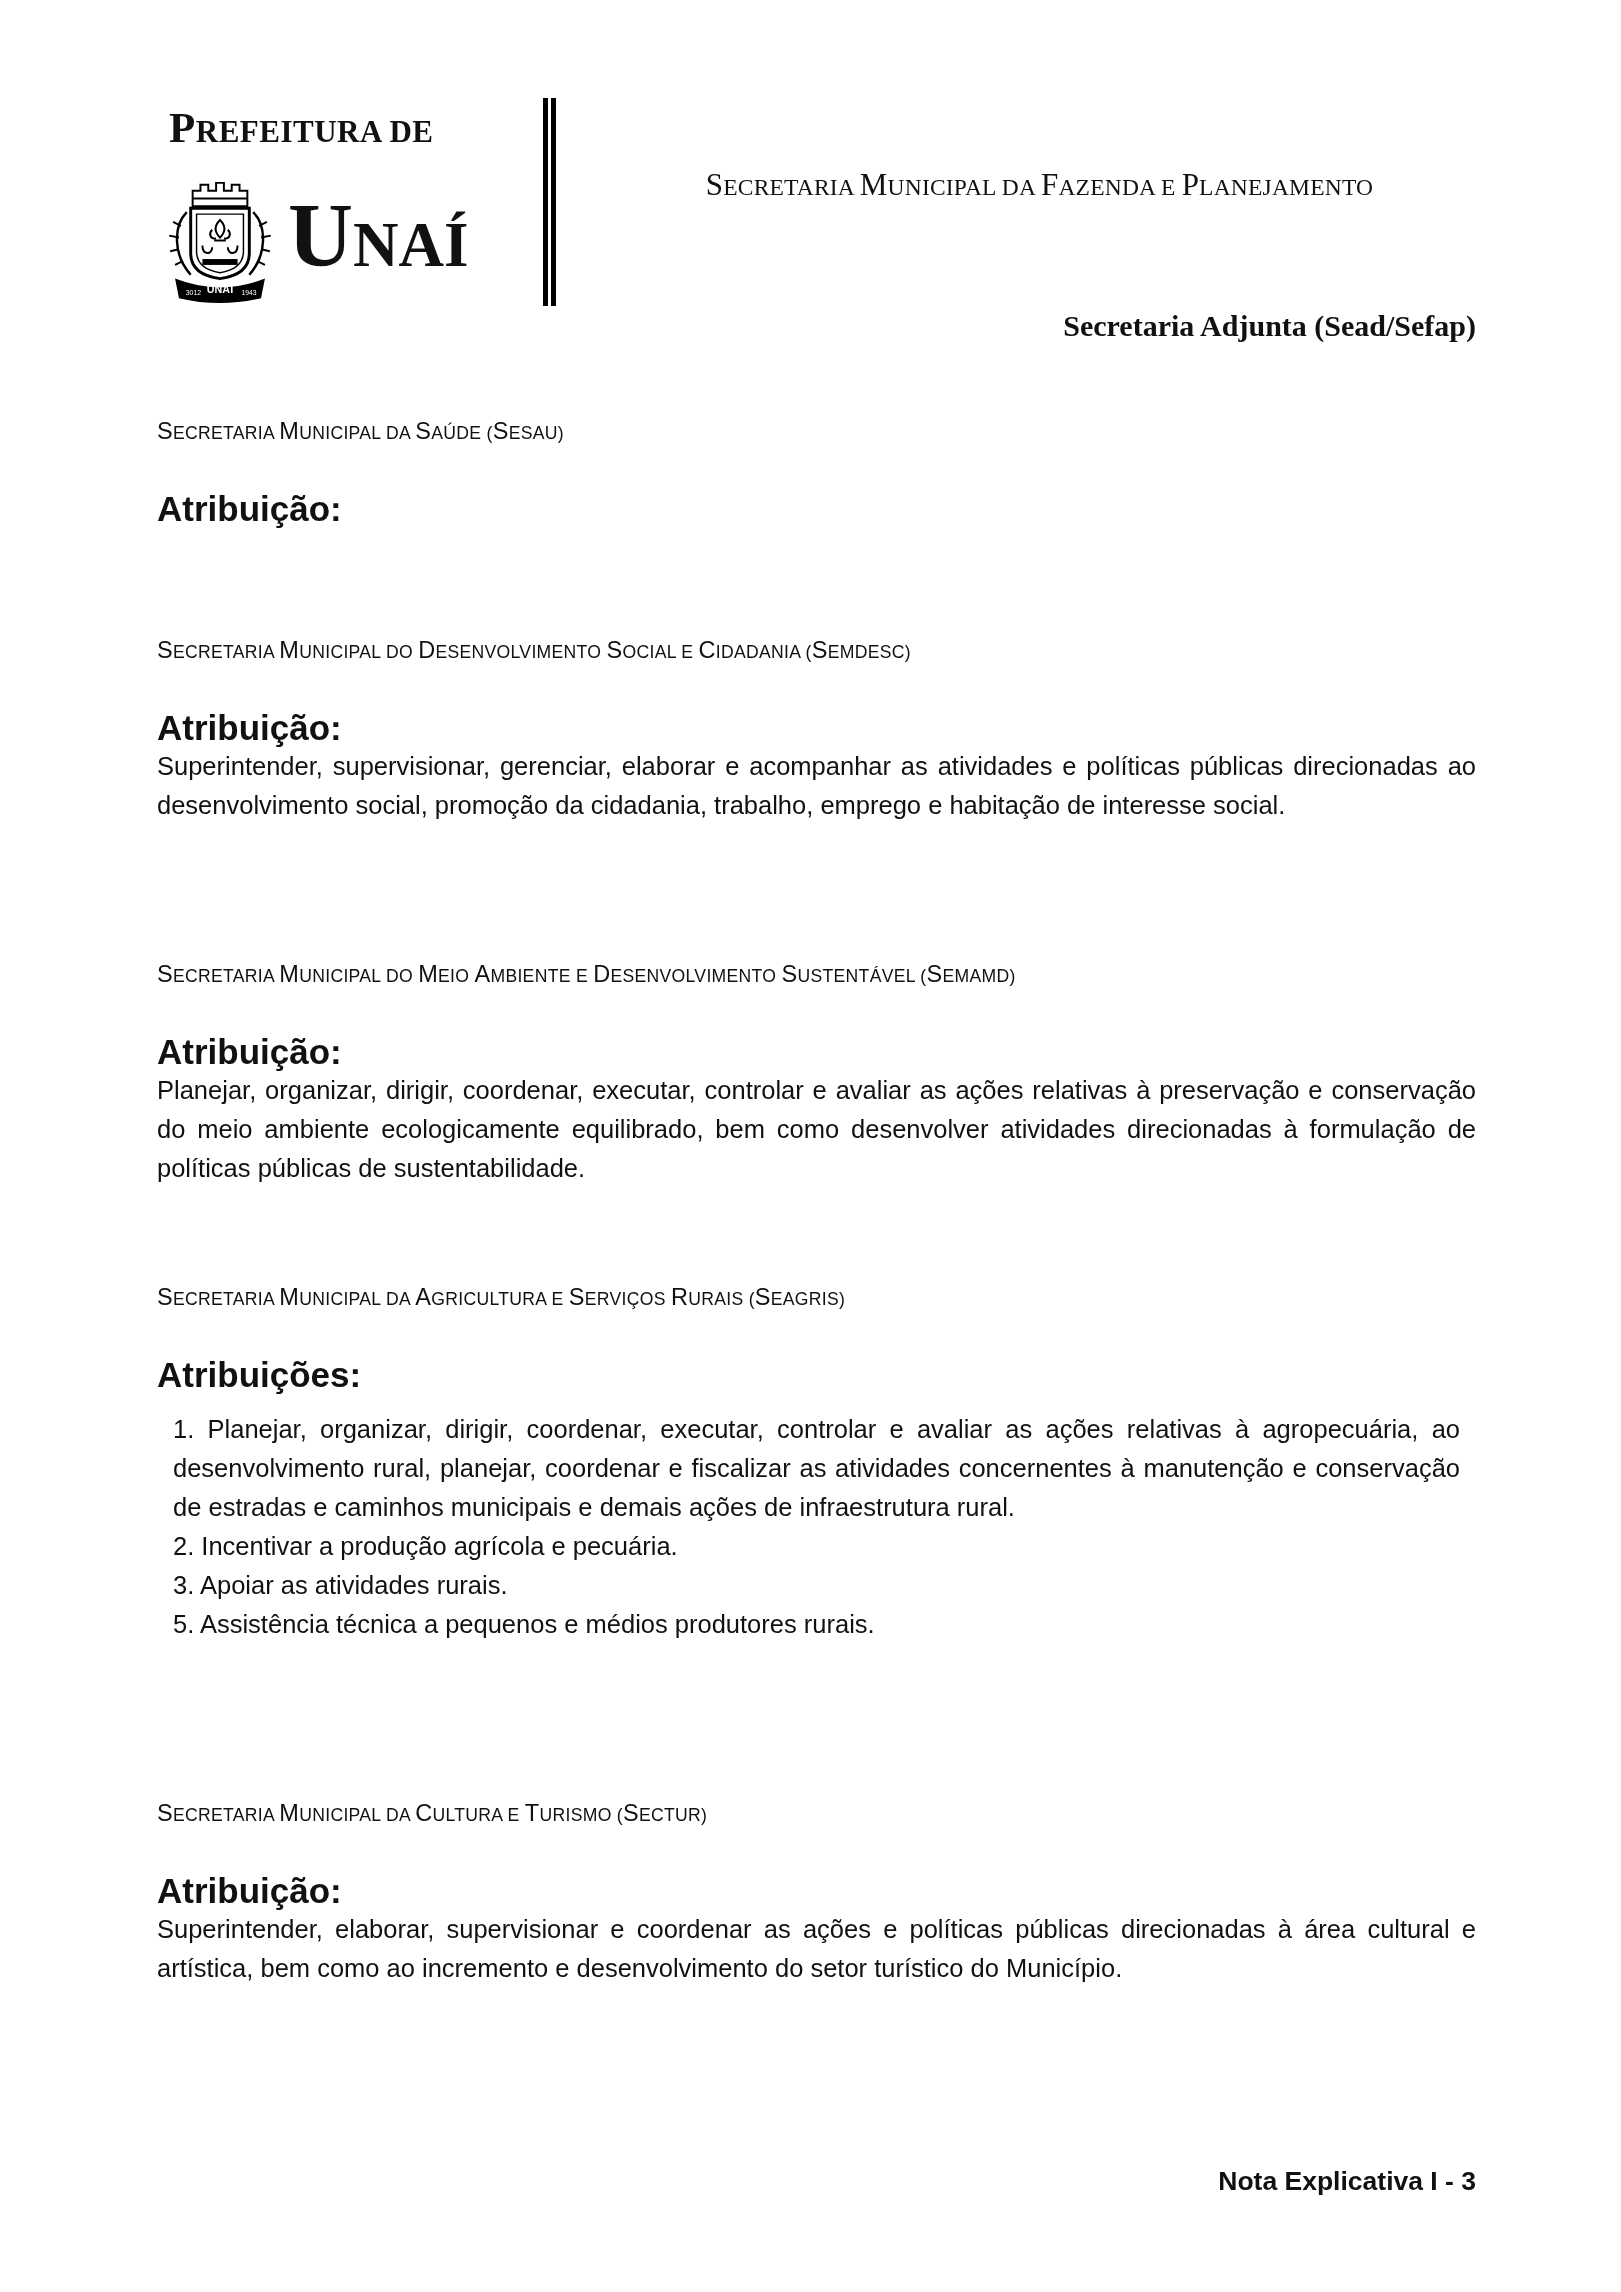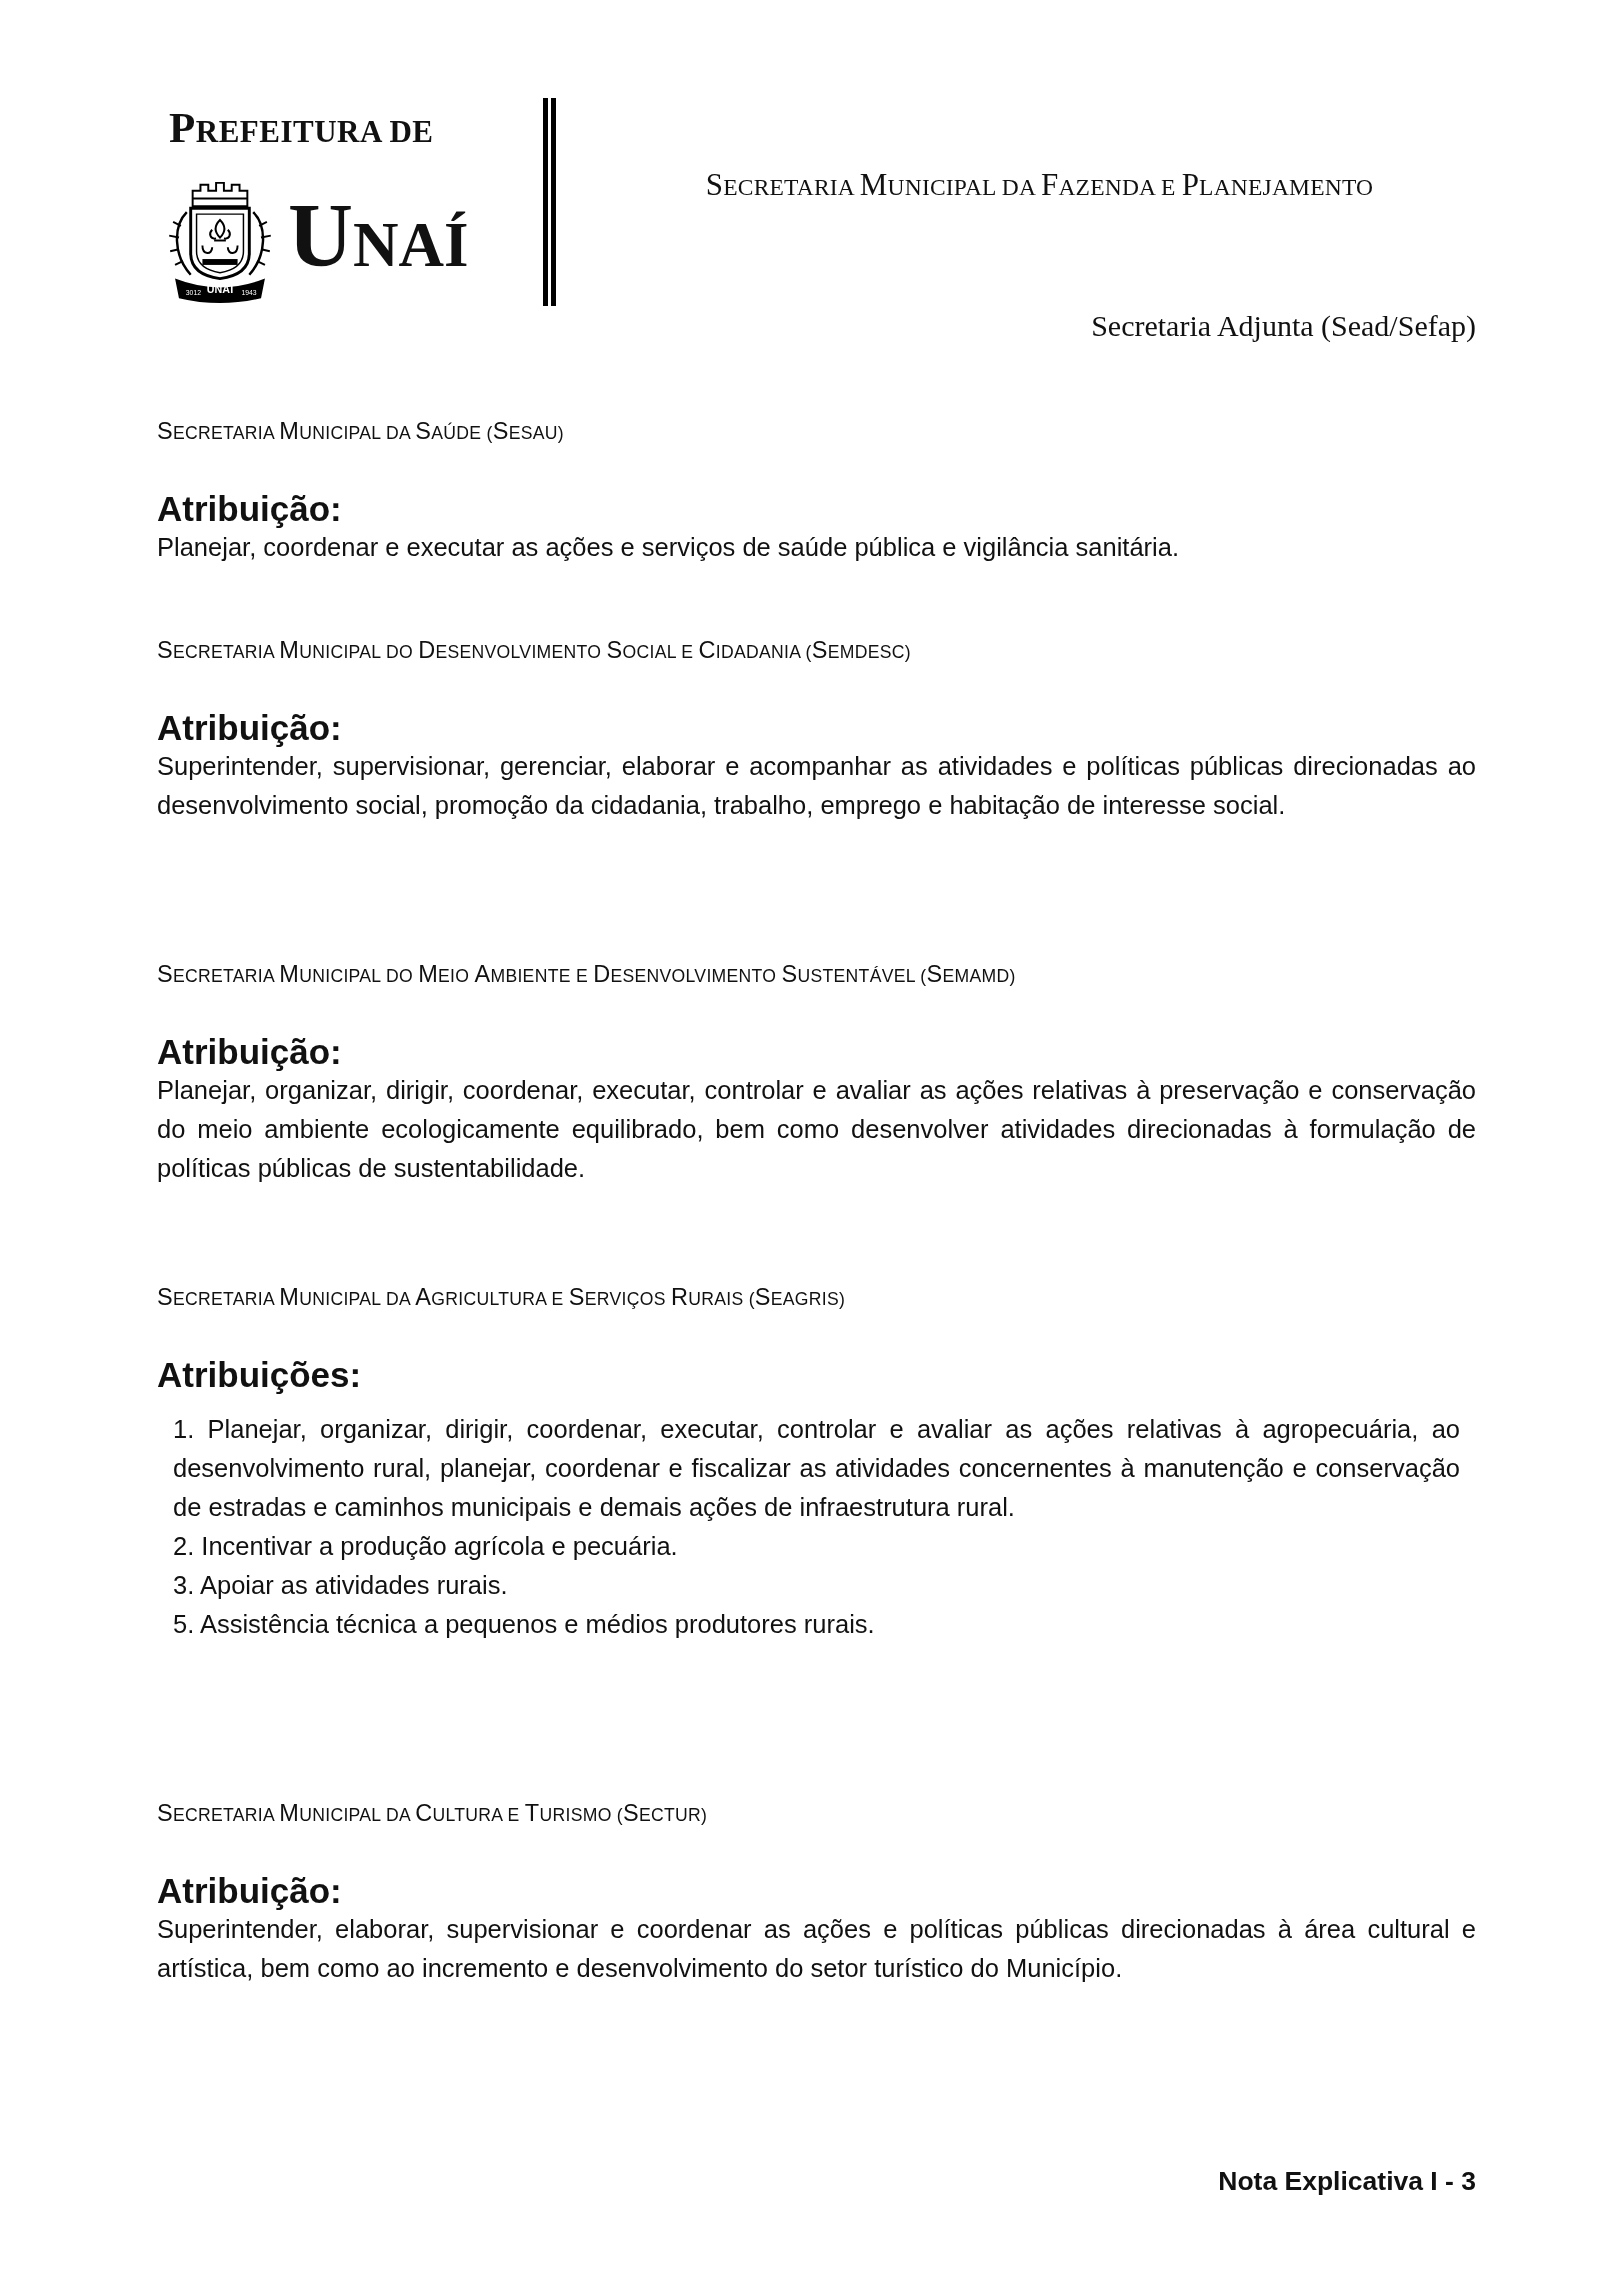--- a/index.html
+++ b/index.html
@@ -18,21 +18,21 @@
 
     .vbar { position: absolute; top: 98px; width: 4.9px; height: 208px; background: #000; }
     .vbar.b1 { left: 543px; }
     .vbar.b2 { left: 551px; }
 
     .sefap-title { position: absolute; left: 608px; top: 162px; width: 863px; text-align: center;
       font-family: "Liberation Serif", "DejaVu Serif", serif; font-weight: normal; font-size: 23.5px;
       line-height: 45px; letter-spacing: 0.2px; }
     .sefap-title .cap { font-size: 31px; }
     .sead-title { position: absolute; right: 145px; top: 306px; font-family: "Liberation Serif", "DejaVu Serif", serif;
-      font-weight: normal; font-size: 30px; line-height: 39px; white-space: nowrap; }
+      font-weight: bold; font-size: 30px; line-height: 39px; white-space: nowrap; }
 
     
     .content { position: absolute; left: 157px; width: 1319px; }
     .sec-heading { font-size: 17.6px; font-weight: normal; line-height: 23.5px; letter-spacing: 0.3px; white-space: nowrap; }
     .sec-heading .cap { font-size: 23.5px; }
     .attr-label { font-weight: bold; font-size: 35px; line-height: 39px; margin-top: 43px; }
     .attr-body { font-size: 25.5px; line-height: 39px; text-align: justify; text-align-last: left; }
     .attr-list { margin: 16px; padding: 0; list-style: none; }
     .attr-list li { font-size: 25.5px; line-height: 39px; text-align: justify; }
 
@@ -92,21 +92,20 @@
   </div>
 </div>
 
 <div class="sead-title">Secretaria Adjunta (Sead/Sefap)</div>
 
 <div class="content s1">
   <div class="sec-heading">
     <span class="cap">S</span><span>ECRETARIA </span><span class="cap">M</span><span>UNICIPAL DA </span><span class="cap">S</span><span>AÚDE (</span><span class="cap">S</span><span>ESAU)</span>
   </div>
   <div class="attr-label">Atribuição:</div>
-  <div class="attr-body">Planejar, coordenar e executar as ações e serviços de saúde pública e vigilância sanitária.</div>
 </div>
 
 <div class="content s2">
   <div class="sec-heading">
     <span class="cap">S</span><span>ECRETARIA </span><span class="cap">M</span><span>UNICIPAL DO </span><span class="cap">D</span><span>ESENVOLVIMENTO </span><span class="cap">S</span><span>OCIAL E </span><span class="cap">C</span><span>IDADANIA (</span><span class="cap">S</span><span>EMDESC)</span>
   </div>
   <div class="attr-label">Atribuição:</div>
   <div class="attr-body">Superintender, supervisionar, gerenciar, elaborar e acompanhar as atividades e políticas públicas direcionadas ao desenvolvimento social, promoção da cidadania, trabalho, emprego e habitação de interesse social.</div>
 </div>
 

